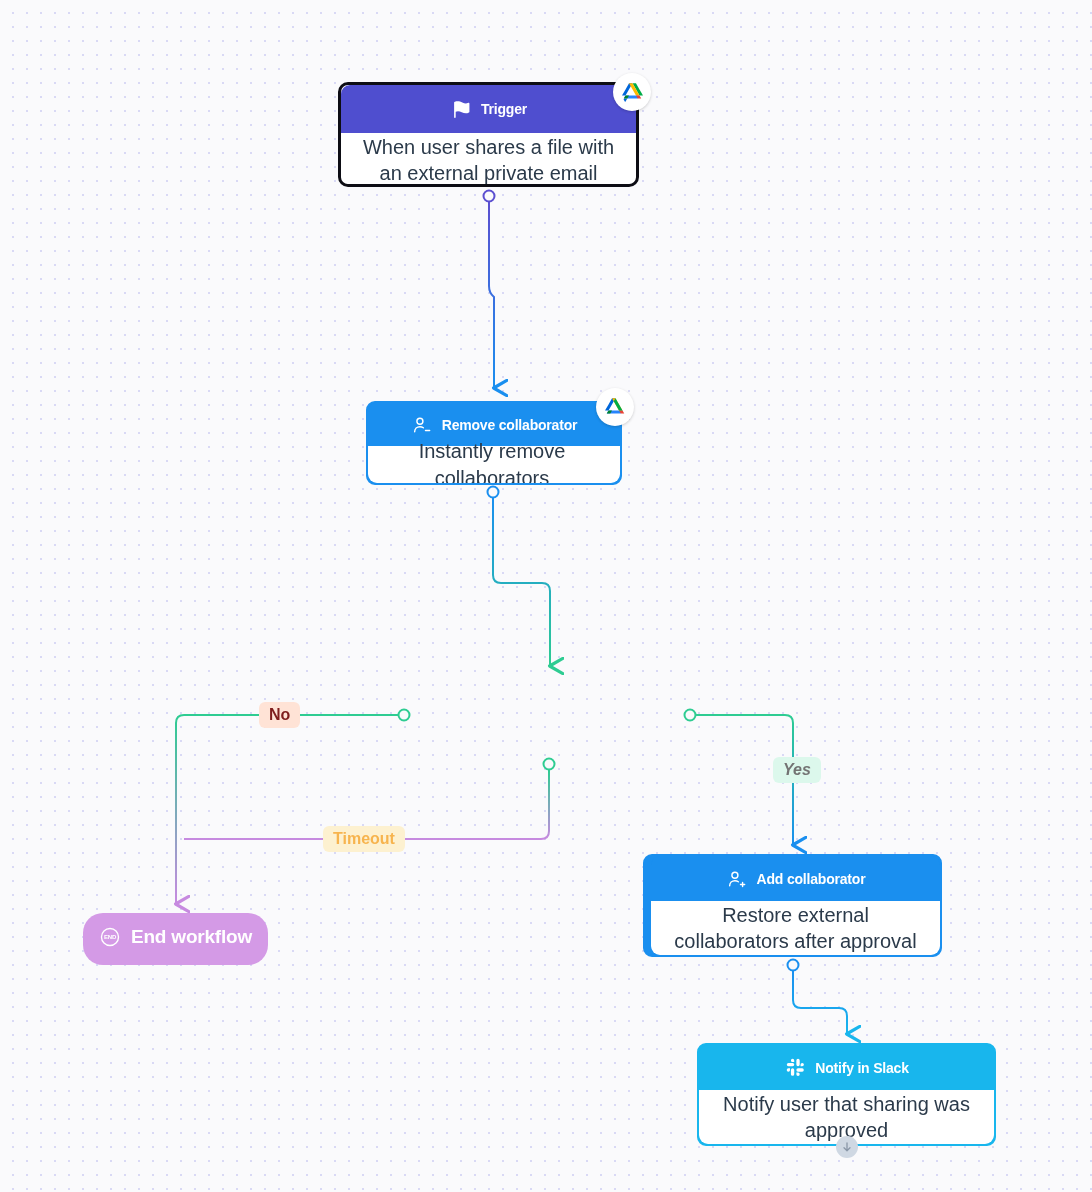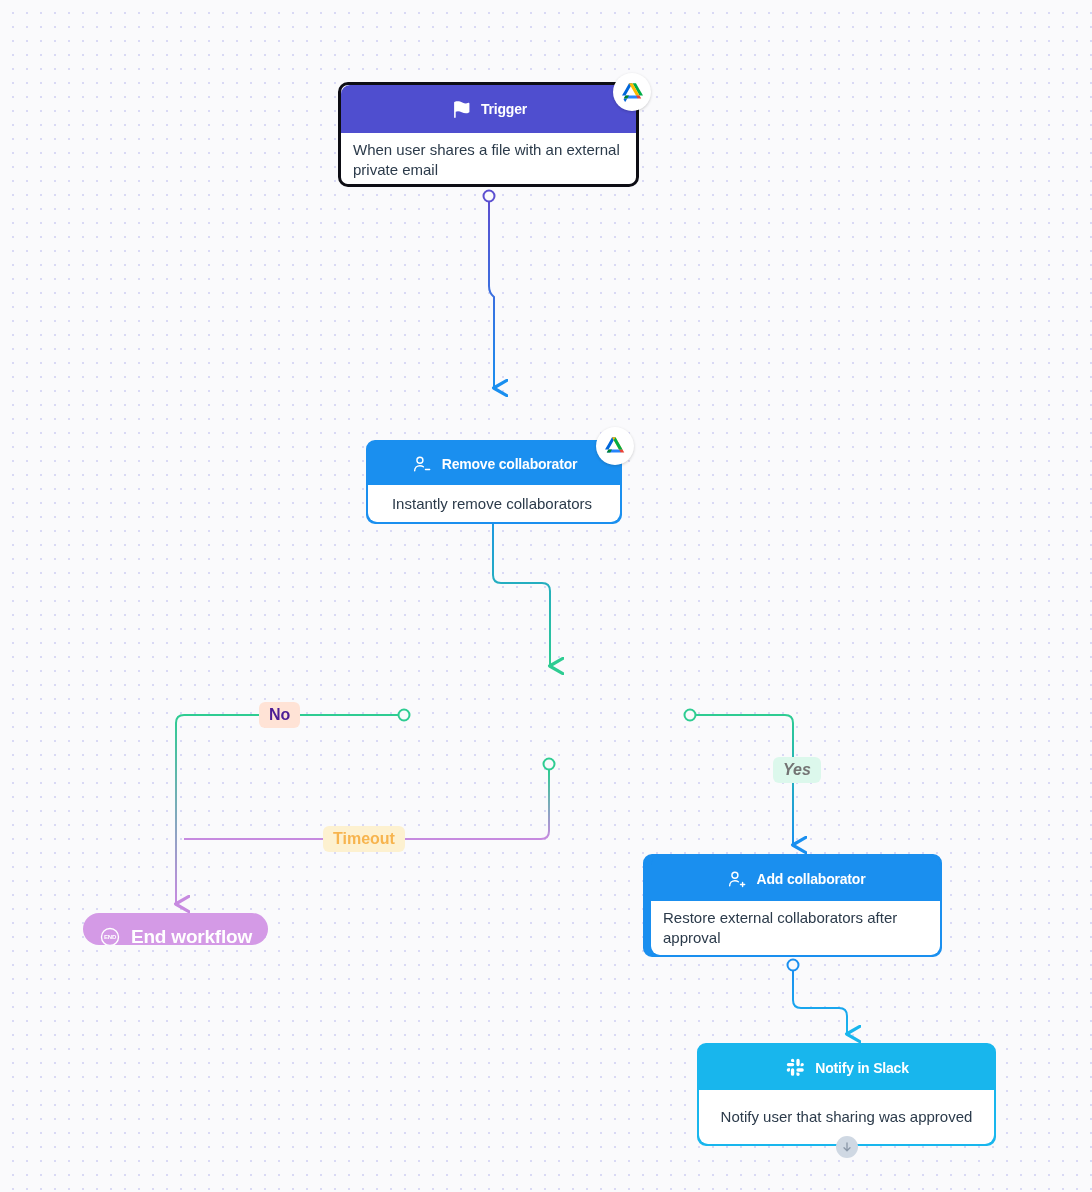--- a/index.html
+++ b/index.html
@@ -36,23 +36,23 @@
     color: #fff;
     font-size: 14px;
     font-weight: 700;
     letter-spacing: -0.2px;
     height: 43px;
   }
   .node-head .ico { display: flex; align-items: center; justify-content: center; width: 22px; height: 22px; }
   .node-body {
     background: #ffffff;
     color: #2b3a4a;
-    font-size: 15px;
+    font-size: 20px;
     line-height: 1.32;
-    text-align: left;
+    text-align: center;
     display: flex;
     align-items: center;
     justify-content: center;
     padding: 6px 12px;
   }
 
   
   #node-trigger {
     left: 338px; top: 82px; width: 301px; height: 105px;
     border: 3px solid #0d0d14;
@@ -60,21 +60,20 @@
   }
   #node-trigger .node-head { background: #4f4ecf; height: 48px; }
   #node-trigger .node-body { height: 54px; }
 
   
   #node-remove {
     left: 366px; top: 401px; width: 256px; height: 84px;
     border: 2px solid #1a8fef;
     background: #1a8fef;
     border-radius: 9px;
-    margin-top: 39px;
   }
   #node-remove .node-head { background: #1a8fef; height: 43px; }
   #node-remove .node-body { height: 37px; border-radius: 0 0 7px 7px; padding-left: 8px; }
 
   
   #node-approval {
     left: 416px; top: 675px; width: 267px; height: 82px;
     border: 2px solid #2ecc92;
     background: #2ecc92;
     border-radius: 11px;
@@ -98,21 +97,21 @@
     left: 697px; top: 1043px; width: 299px; height: 103px;
     border: 2px solid #18b6ed;
     background: #18b6ed;
     border-radius: 9px;
   }
   #node-slack .node-head { background: #18b6ed; height: 45px; }
   #node-slack .node-body { height: 54px; border-radius: 0 0 7px 7px; }
 
   
   #node-end {
-    left: 83px; top: 913px; width: 185px; height: 32px;
+    left: 83px; top: 913px; width: 185px; height: 52px;
     background: #d49ae6;
     border-radius: 20px;
   }
   #node-end .node-head { background: transparent; height: 48px; font-size: 19px; gap: 10px; }
 
   
   .badge {
     position: absolute;
     width: 38px; height: 38px;
     border-radius: 50%;
@@ -126,21 +125,21 @@
   
   .edge-label {
     position: absolute;
     border-radius: 6px;
     font-size: 16px;
     font-weight: 700;
     padding: 5px 10px;
     line-height: 1;
     white-space: nowrap;
   }
-  #label-no      { left: 259px; top: 702px; background: #ffe3d6; color: #4c1d95; }
+  #label-no      { left: 259px; top: 702px; background: #ffe3d6; color: #7f1d1d; }
   #label-yes     { left: 773px; top: 757px; background: #dcf8ec; color: #737373; font-style: italic; }
   #label-timeout { left: 323px; top: 826px; background: #fff2d0; color: #f9b council; }
   #label-timeout { left: 323px; top: 826px; background: #fdf0cf; color: #f6b councils; }
   #label-timeout { left: 323px; top: 826px; background: #fdf1d0; color: #f7b44e; }
 
   
   .add-handle {
     position: absolute;
     width: 22px; height: 22px;
     border-radius: 50%;

